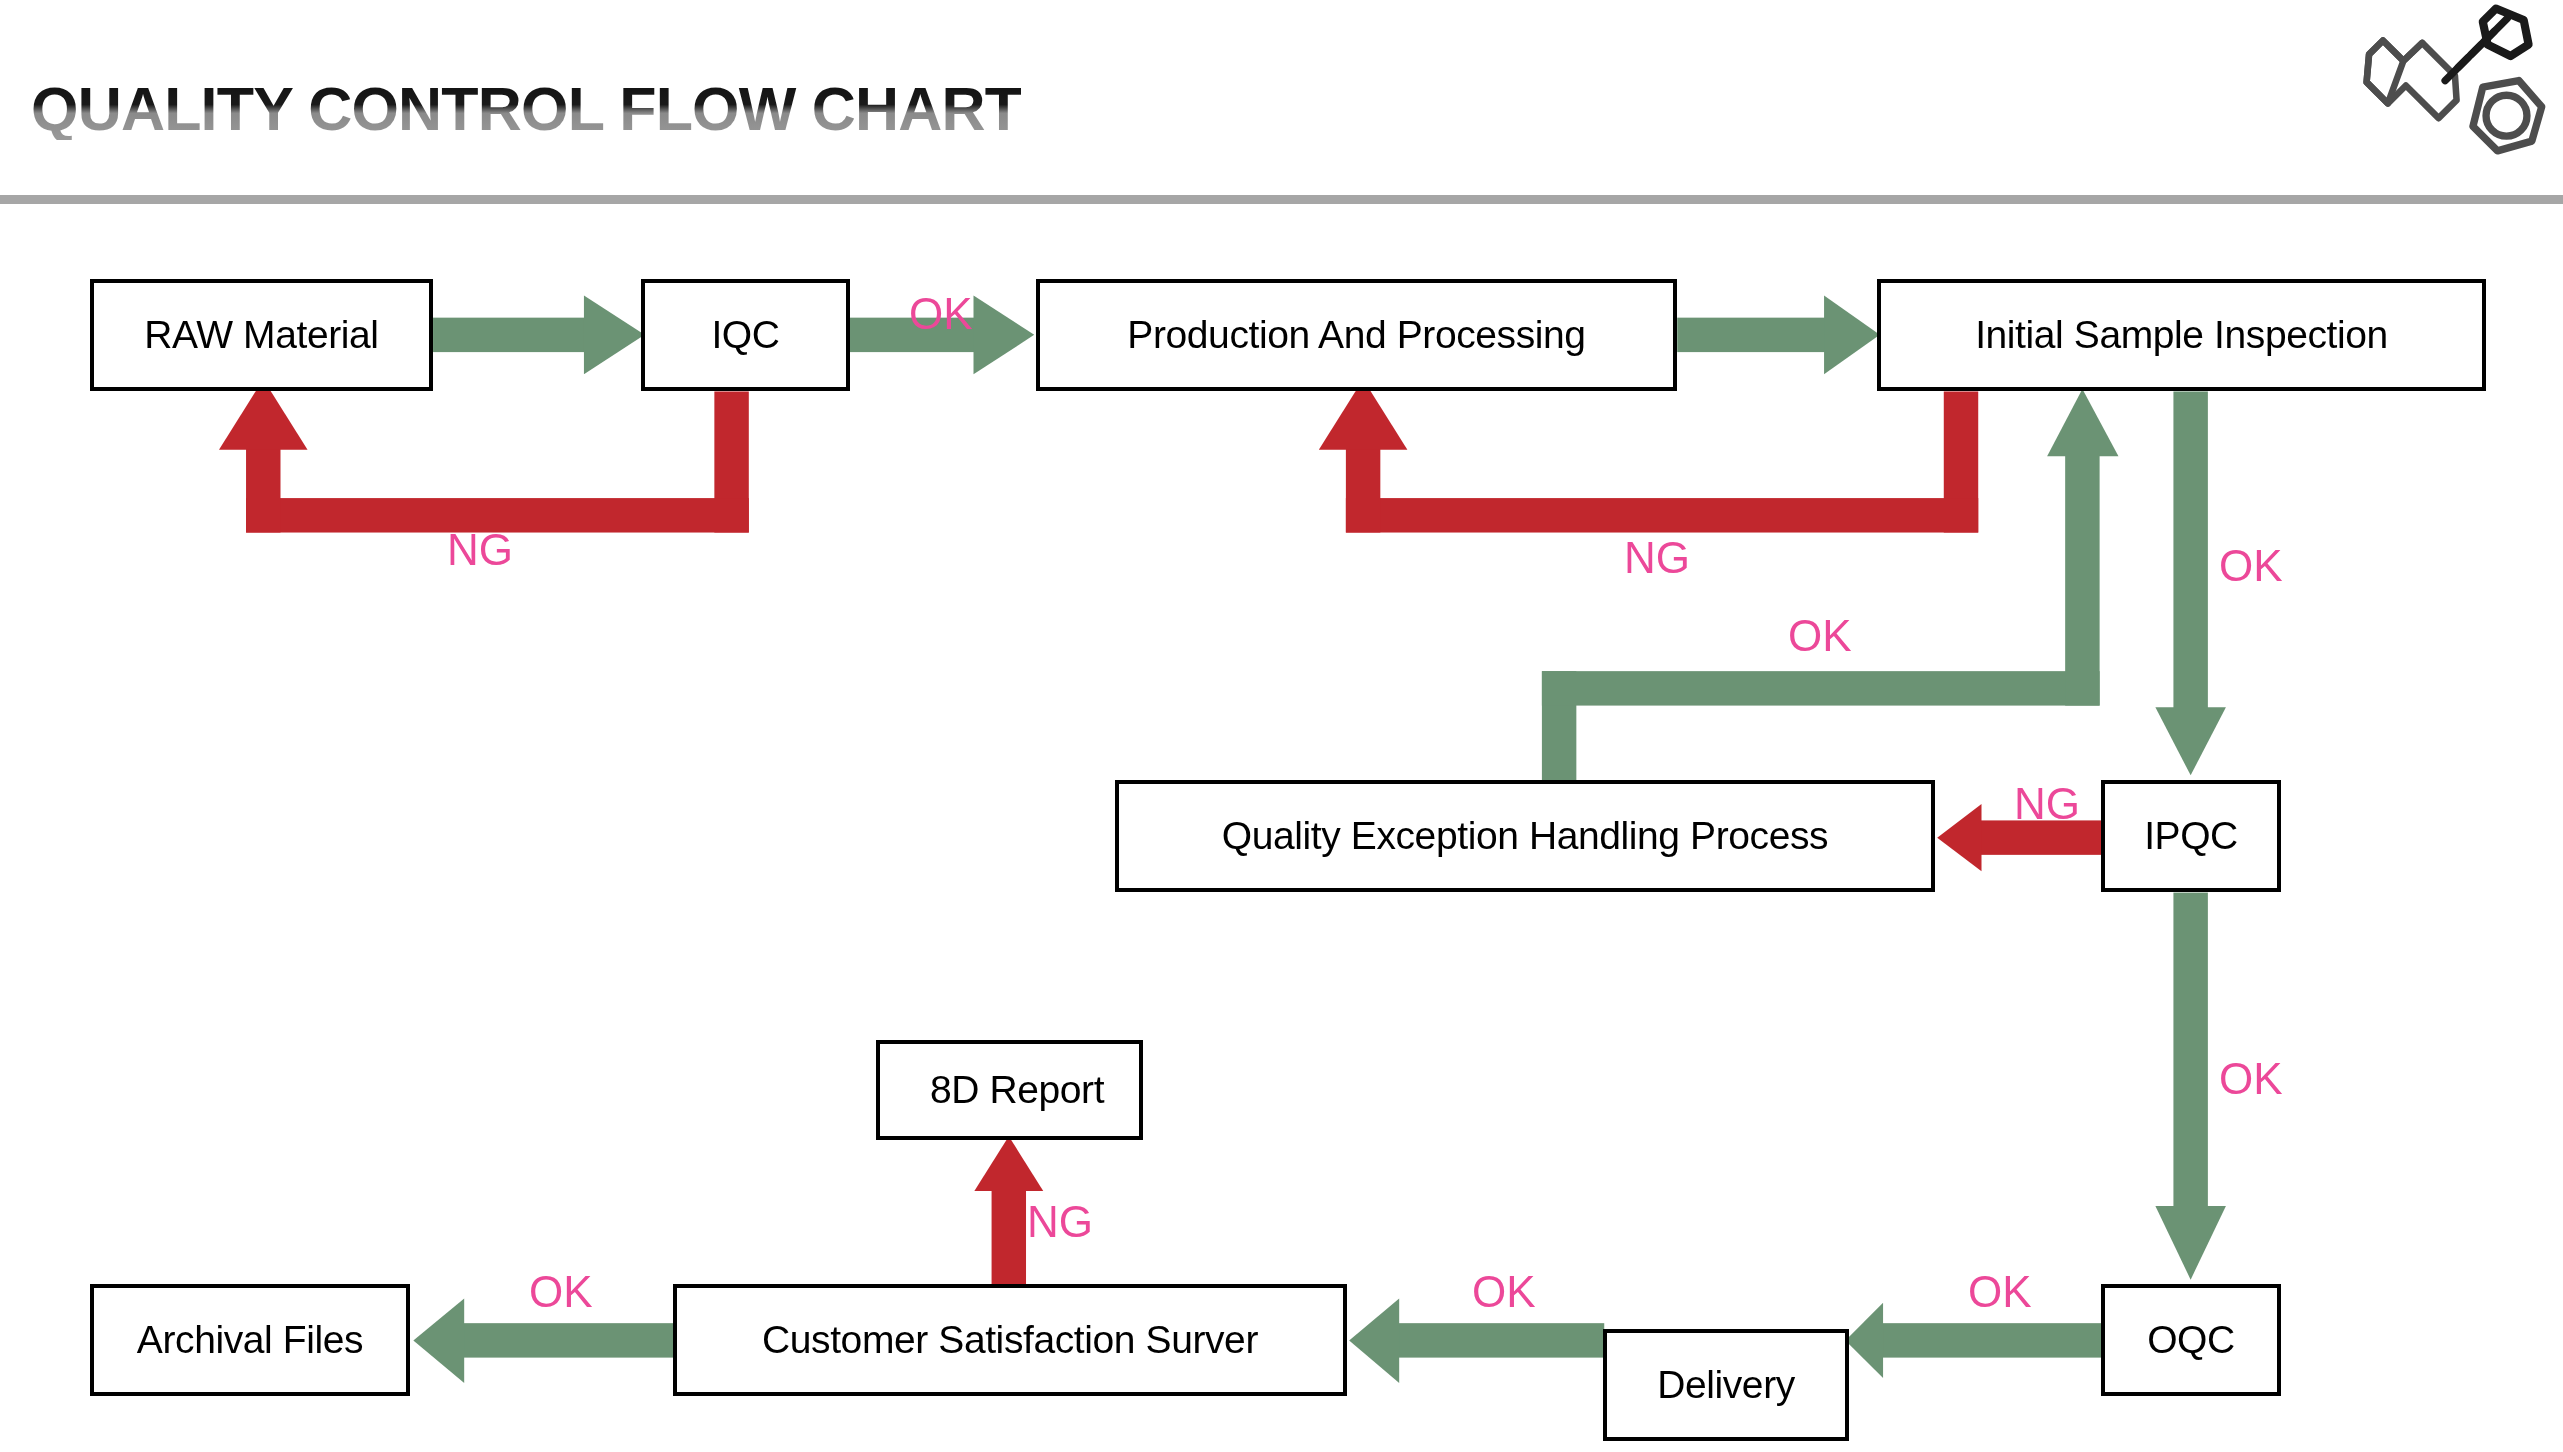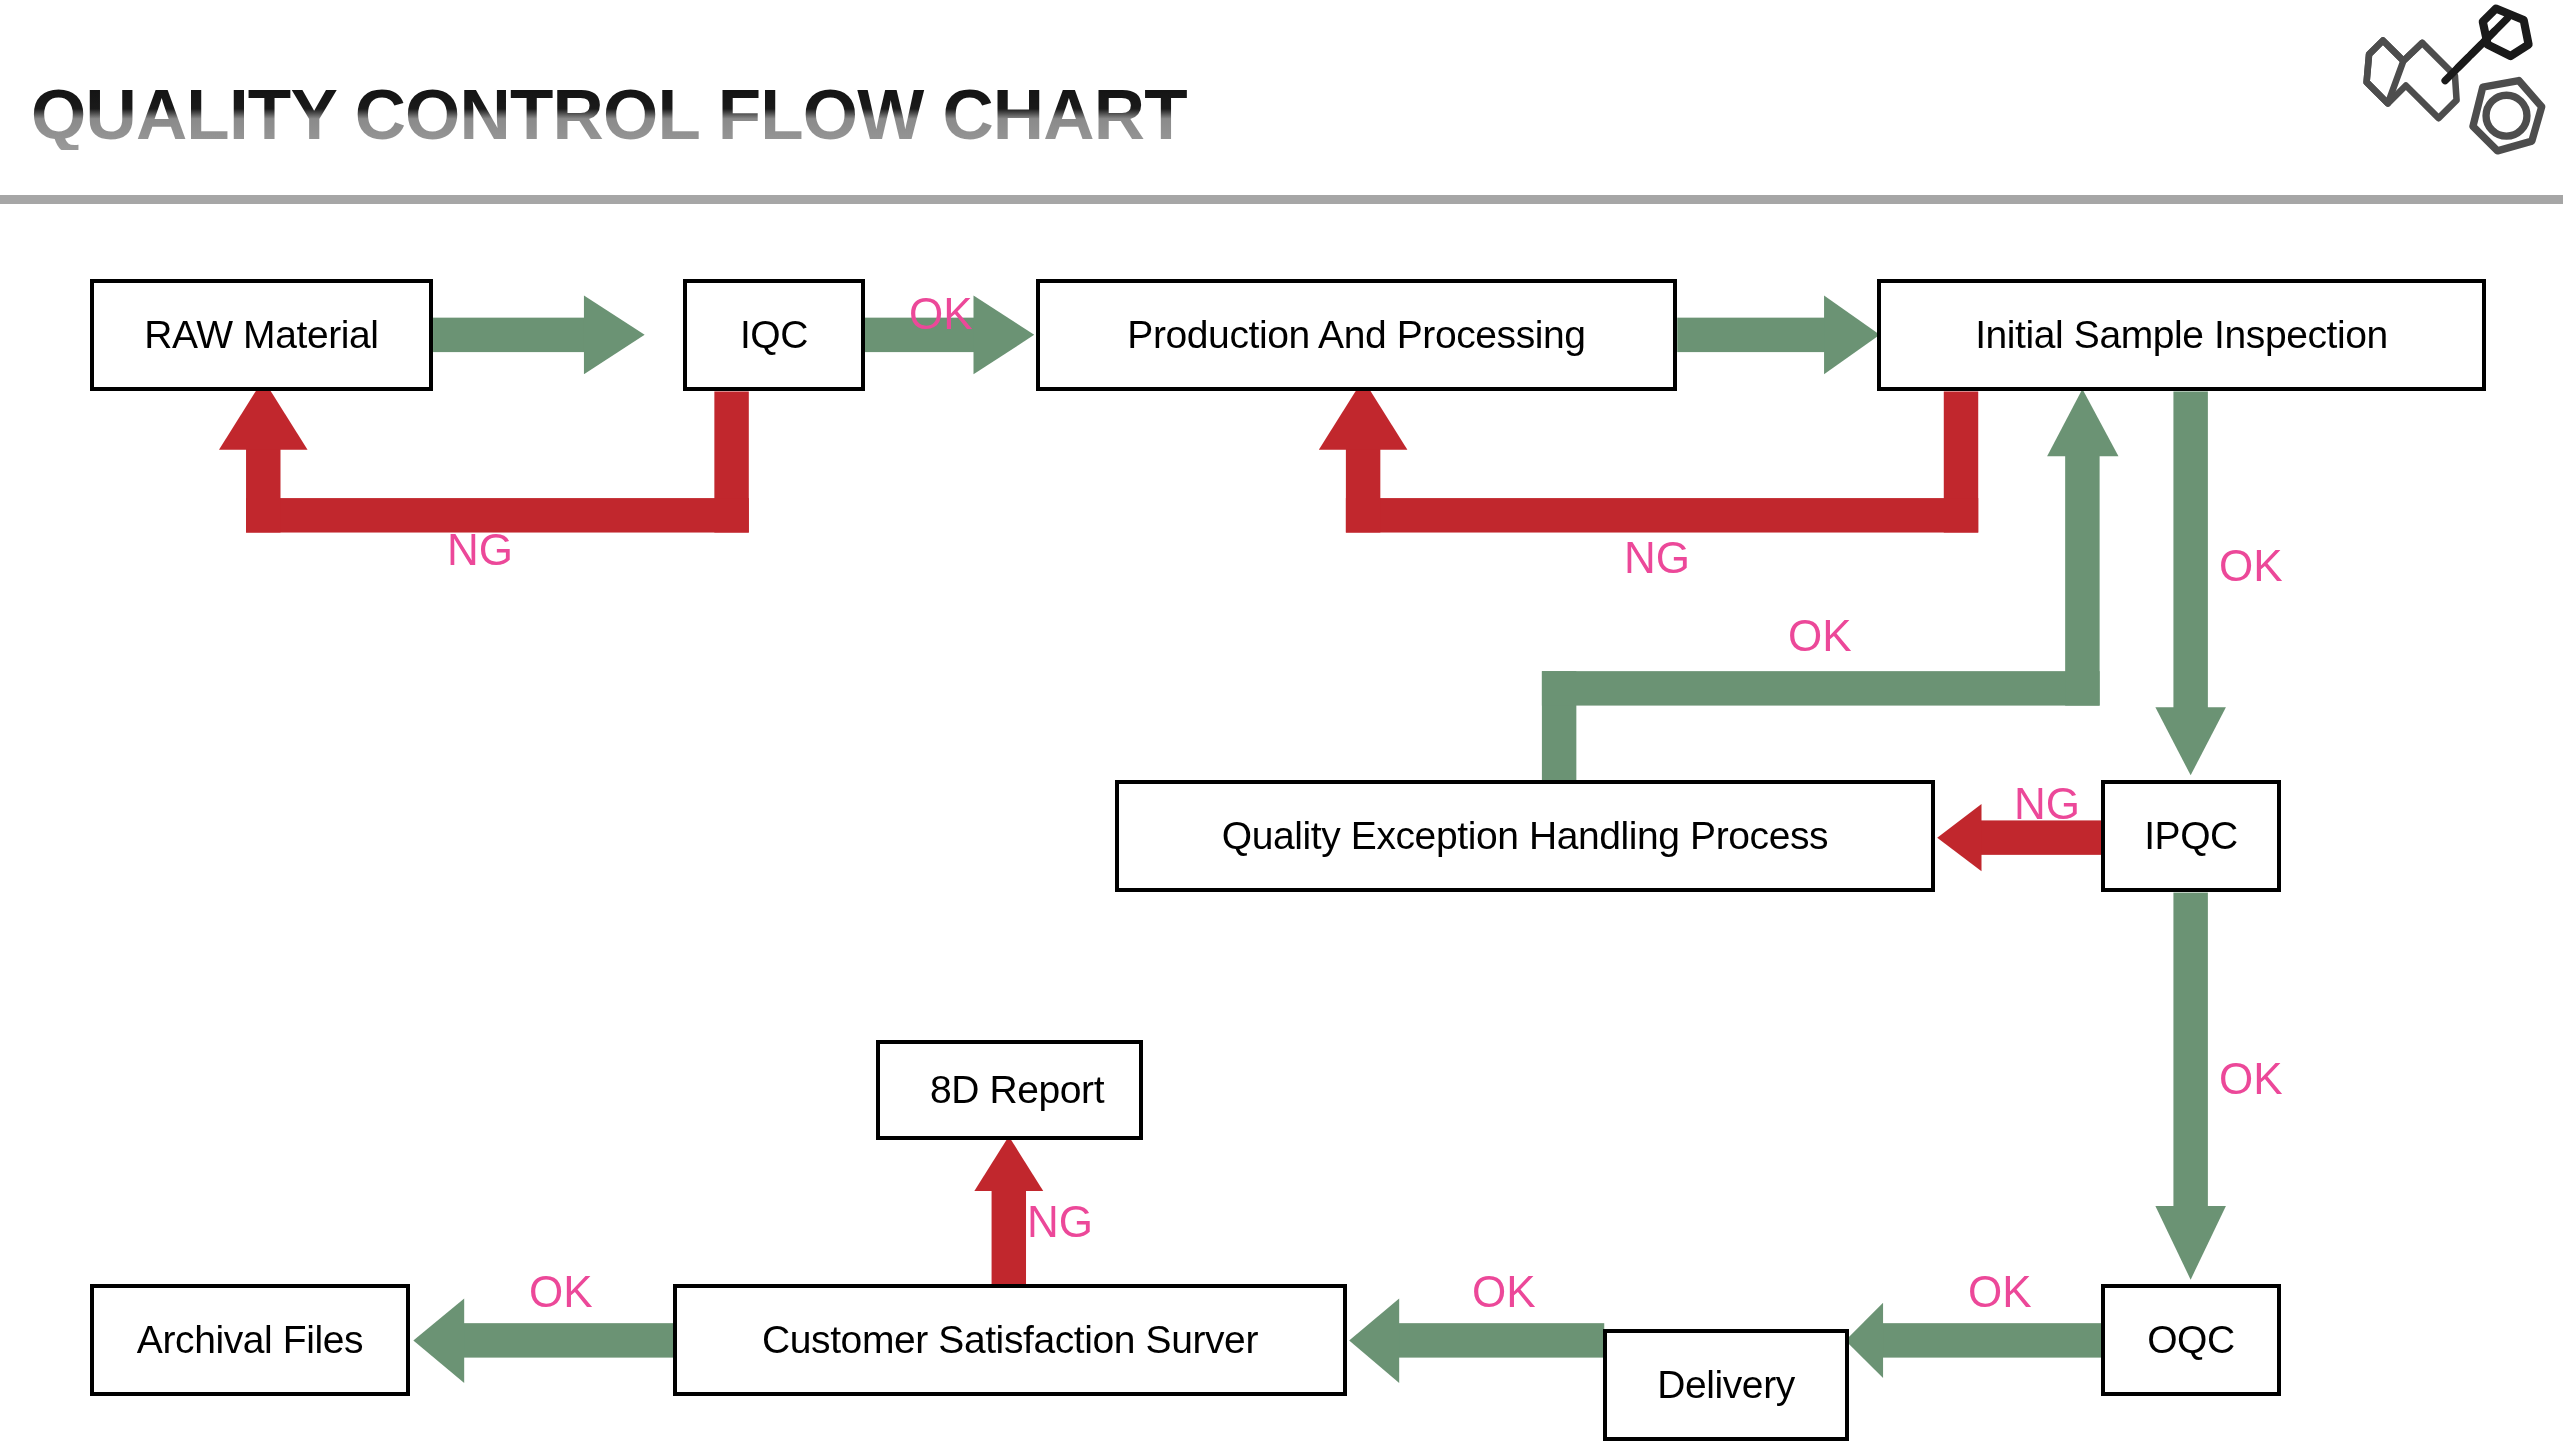--- a/index.html
+++ b/index.html
@@ -17,21 +17,21 @@
     height: 1453px;
     background: #ffffff;
     overflow: hidden;
   }
 
   
   #header-title {
     position: absolute;
     left: 31px;
     top: 79px;
-    font-size: 71px;
+    font-size: 61px;
     font-weight: bold;
     letter-spacing: -0.8px;
     line-height: 1;
     white-space: nowrap;
     color: #808080;
     background: linear-gradient(to bottom, #111111 0%, #1a1a1a 42%, #8a8a8a 56%, #9a9a9a 100%);
     -webkit-background-clip: text;
     background-clip: text;
     -webkit-text-fill-color: transparent;
     font-family: "Liberation Sans", sans-serif;
@@ -193,21 +193,21 @@
 
     <g fill="#c1272d">
       <rect x="1209" y="1440" width="42" height="130"></rect>
       <polygon points="1230,1385 1272,1452 1188,1452"></polygon>
     </g>
 
   </svg>
 
   <div class="node" style="left:90px;  top:279px;  width:343px;  height:112px;">RAW Material</div>
 
-  <div class="node" style="left:641px;  top:279px;  width:182px;  height:112px;margin-left:42px;">IQC</div>
+  <div class="node" style="left:641px;  top:279px;  width:209px;  height:112px;">IQC</div>
 
   <div class="node" style="left:1877px; top:279px;  width:609px;  height:112px;">Initial Sample Inspection</div>
 
   <div class="node" style="left:1036px; top:279px;  width:641px;  height:112px;">Production And Processing</div>
 
   <div class="node" style="left:2101px; top:780px;  width:180px;  height:112px;">IPQC</div>
 
   <div class="node" style="left:1115px; top:780px;  width:820px; height:112px;">Quality Exception Handling Process</div>
 
   <div class="node" style="left:2101px; top:1284px; width:180px;  height:112px;">OQC</div>

